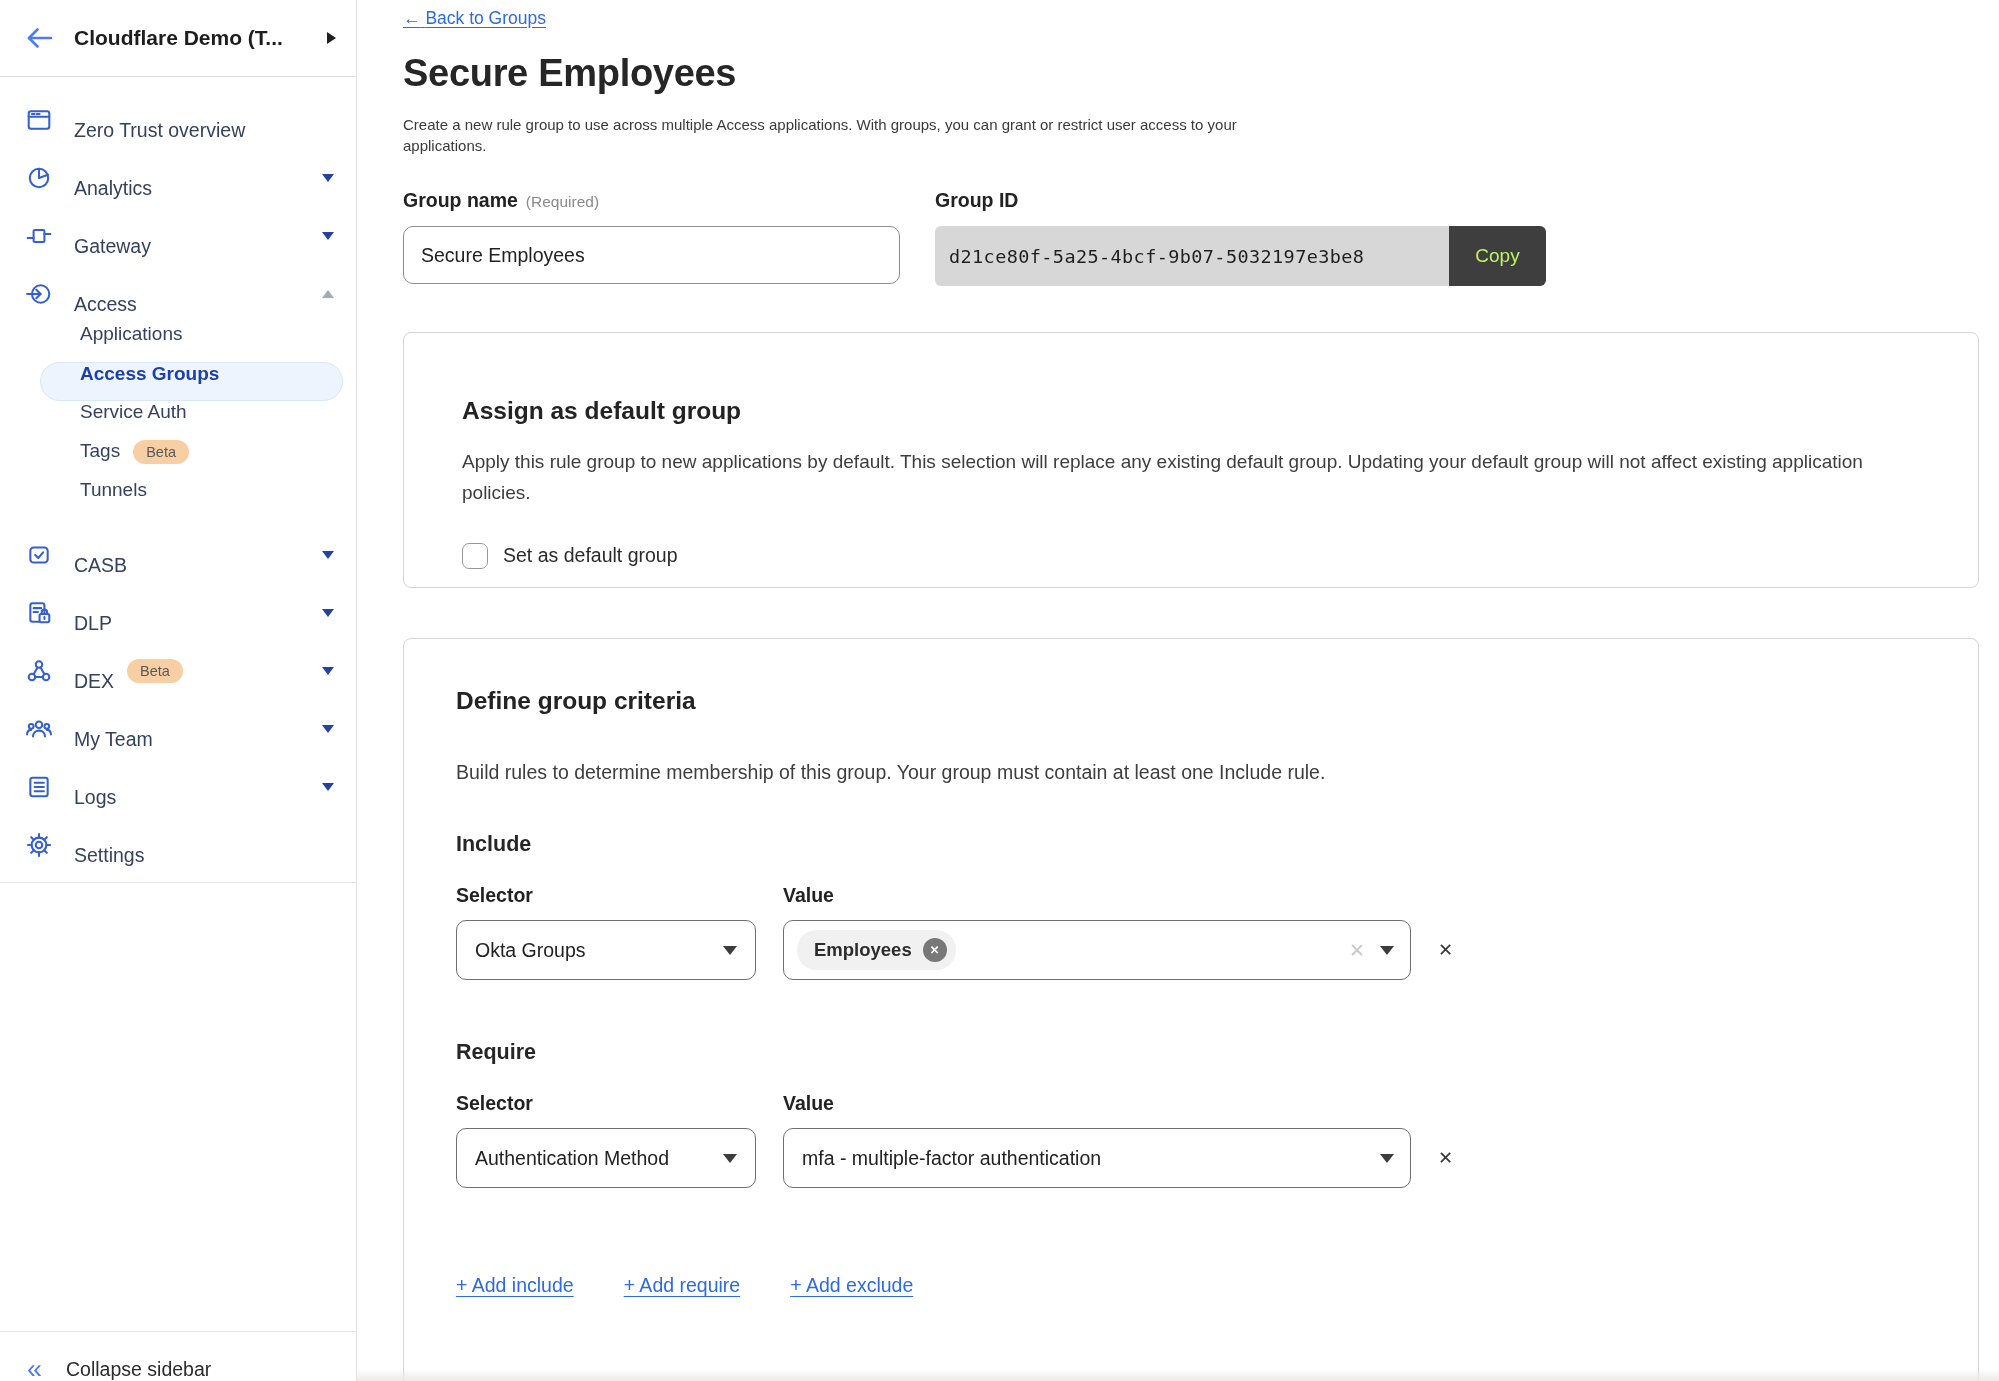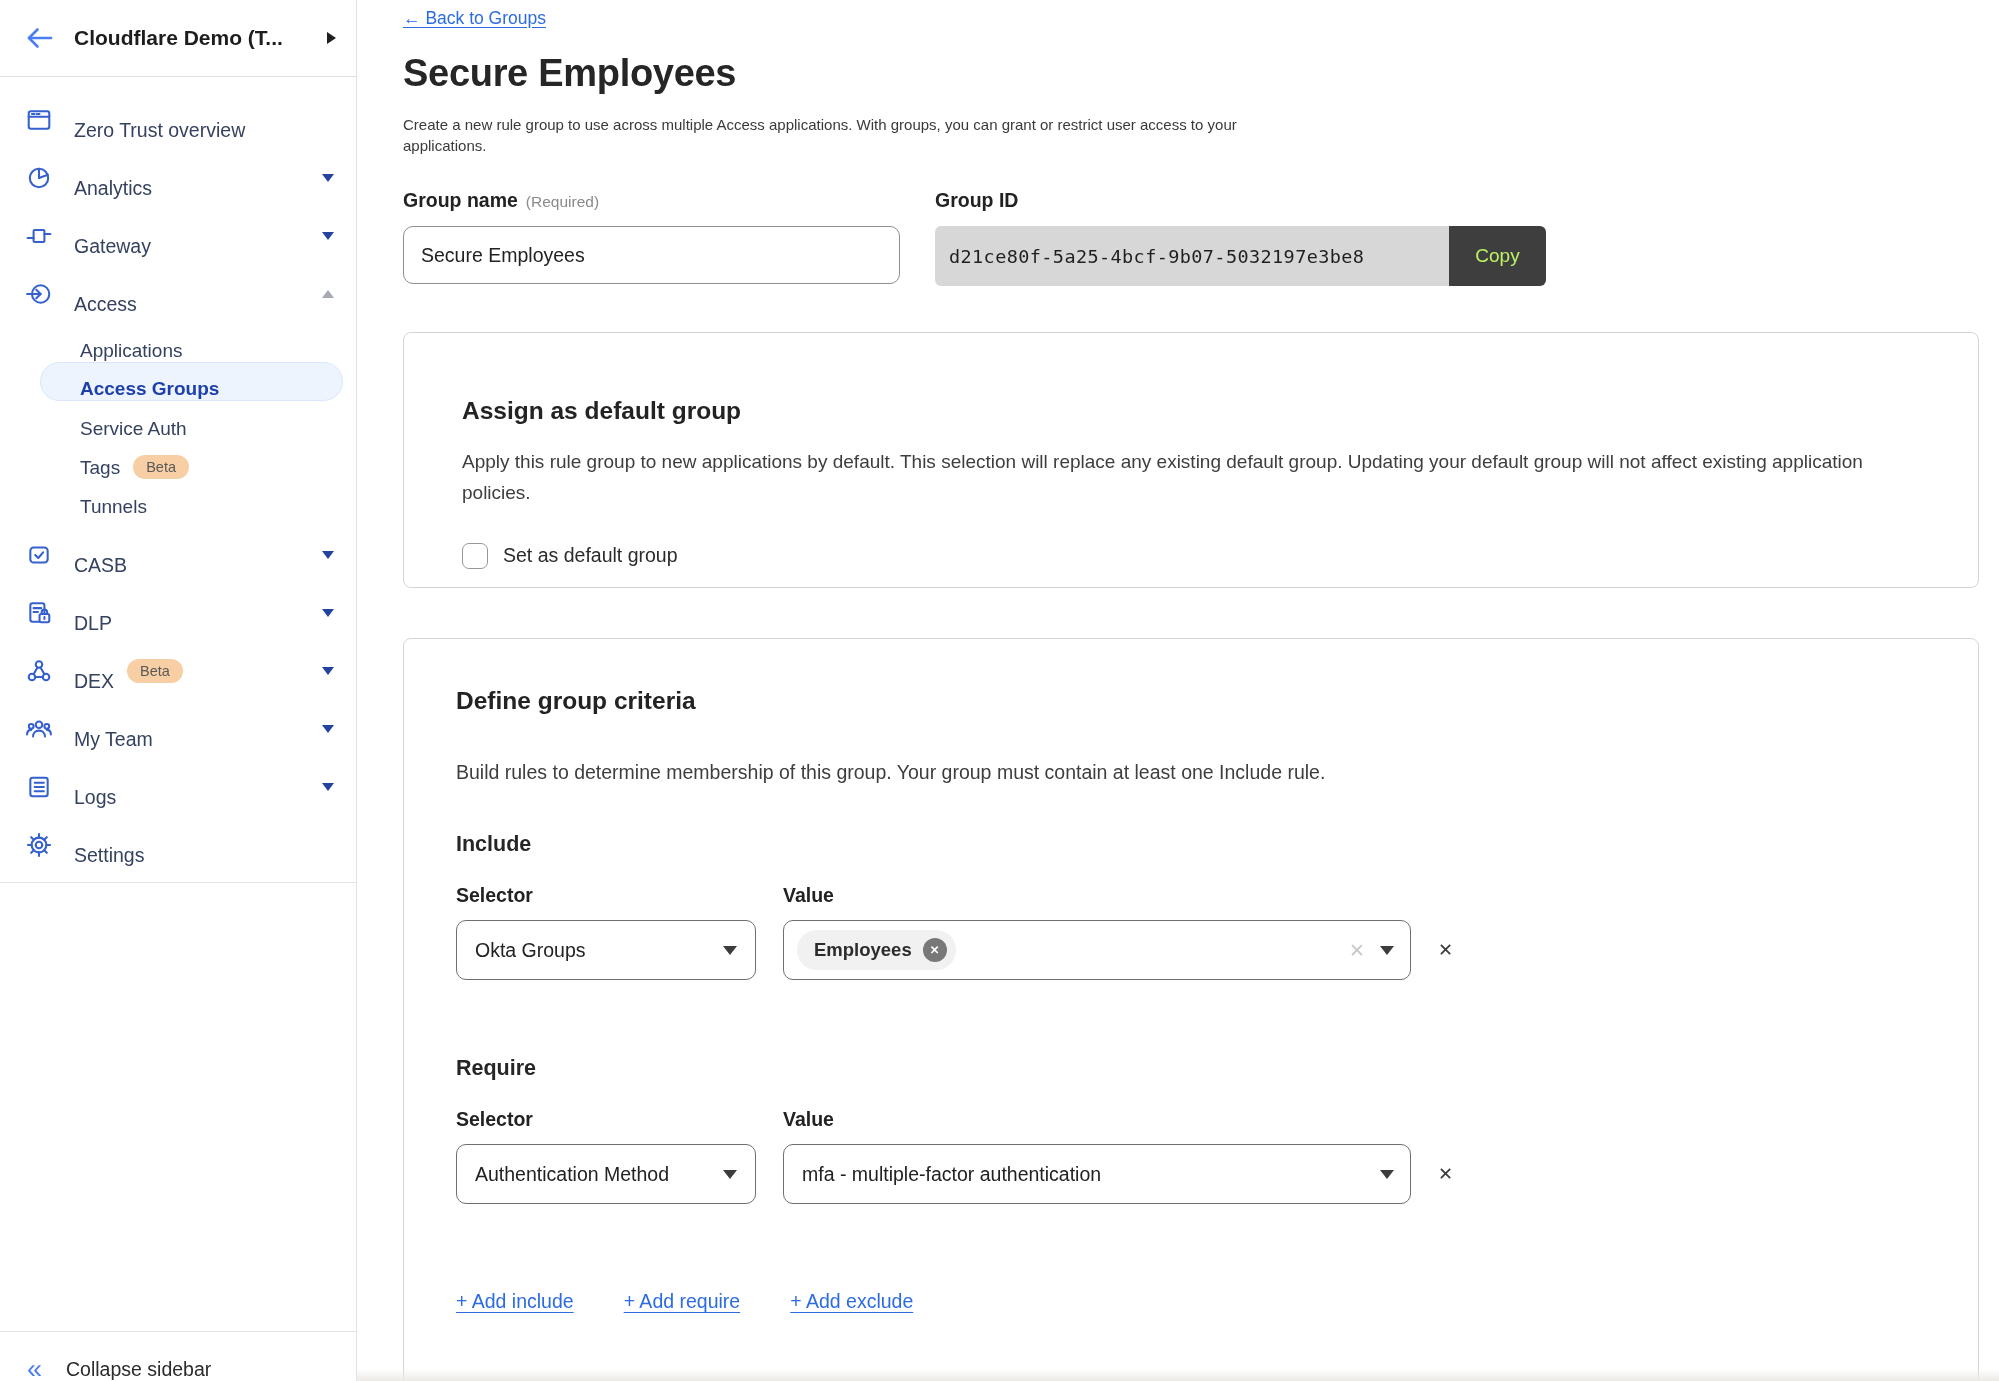--- a/index.html
+++ b/index.html
@@ -12,21 +12,21 @@
   .sb-header { height:77px; display:flex; align-items:center; padding:0 20px 0 24px; border-bottom:1px solid #e0e0e0; }
   .sb-header svg { flex:none; }
   .acct-title { margin-left:20px; font-size:21px; font-weight:700; color:#1d1d1d; white-space:nowrap; overflow:hidden; flex:1; }
   .acct-chevron { width:0; height:0; border-left:9px solid #1f1f1f; border-top:6px solid transparent; border-bottom:6px solid transparent; margin-left:8px; }
   nav { padding-top:14px; }
   .nav-item { height:58px; display:flex; align-items:center; padding:0 22px 0 25px; font-size:19.5px; color:#35425f; cursor:pointer; }
   .nav-item .ic { width:28px; display:flex; justify-content:center; }
   .nav-item .lbl { margin-left:21px;margin-top:20px; }
   .caret-down { width:0; height:0; border-left:6.5px solid transparent; border-right:6.5px solid transparent; border-top:8.5px solid #24439f; margin-left:auto; }
   .caret-up { width:0; height:0; border-left:6.5px solid transparent; border-right:6.5px solid transparent; border-bottom:8.5px solid #a6aab1; margin-left:auto; }
-  .sub-item { height:39px; display:flex; align-items:flex-end; padding-left:80px; font-size:19px; color:#35425f; cursor:pointer; }
+  .sub-item { height:39px; display:flex; align-items:flex-start; padding-left:80px; font-size:19px; color:#35425f; cursor:pointer; }
   .sub-item.selected { background:#edf4fe; border:1px solid #d8e7fc; border-radius:20px; margin:0 13px 0 40px; padding-left:39px; font-weight:700; color:#1d3fa8; }
   .beta-badge { margin-left:13px; background:#f8cfa4; color:#595959; font-size:14.5px; padding:4px 13px; border-radius:999px; }
   .nav-divider { border-top:1px solid #e4e4e4; margin-top:8px; }
   .sb-footer { position:absolute; bottom:0; left:0; width:100%; border-top:1px solid #e4e4e4; height:50px; }
   .sb-footer-row { margin-top:26px; padding-left:27px; display:flex; align-items:center; font-size:19.5px; color:#2b2b2b; cursor:pointer; }
   .guillemet { color:#4a7df2; font-size:27px; margin-right:24px; line-height:0.8; }
 
   svg.blu { stroke:#3560cd; fill:none; stroke-width:1.9; stroke-linecap:round; stroke-linejoin:round; }
 
   
@@ -49,21 +49,21 @@
   .card h2 { font-size:24.5px; font-weight:700; color:#232323; }
   .card-default { margin-top:46px; height:256px; padding:64px 58px 0; }
   .card-default p { margin-top:22px; font-size:19px; line-height:1.62; color:#3e3e3e; max-width:1470px; }
   .checkbox-row { margin-top:34px; display:flex; align-items:center; }
   .checkbox { width:26px; height:26px; border:1.6px solid #979797; border-radius:7px; background:#fff; cursor:pointer; flex:none; }
   .checkbox-label { margin-left:15px; font-size:19.5px; color:#2b2b2b; }
 
   .card-criteria { margin-top:50px; height:770px; padding:48px 52px 0; }
   .lead { margin-top:46px; font-size:19.5px; color:#3e3e3e; }
   .rule-h { font-size:21.5px; font-weight:700; color:#262626; margin-top:48px; }
-  .rule-h.require { margin-top:76px; }
+  .rule-h.require { margin-top:60px; }
   .labels-row { display:flex; margin-top:27px; font-size:19.5px; font-weight:700; color:#222; }
   .labels-row .w-sel { width:327px; }
   .rule-row { display:flex; align-items:center; margin-top:13px; }
   .dropdown { height:60px; border:1.6px solid #6f6f6f; border-radius:10px; display:flex; align-items:center; font-size:19.5px; color:#222; padding:0 18px; background:#fff; cursor:pointer; }
   .dd-selector { width:300px; margin-right:27px; }
   .dd-value { width:628px; padding:0 16px 0 13px; }
   .dd-caret { width:0; height:0; border-left:7px solid transparent; border-right:7px solid transparent; border-top:9.5px solid #3c3c3c; }
   .ml-auto { margin-left:auto; }
   .remove-x { margin-left:27px; font-size:18px; color:#3a3a3a; cursor:pointer; }
   .tag-pill { display:flex; align-items:center; background:#f1f1f1; border-radius:999px; padding:8px 9px 8px 17px; font-size:18.5px; font-weight:700; color:#2c2c2c; }

